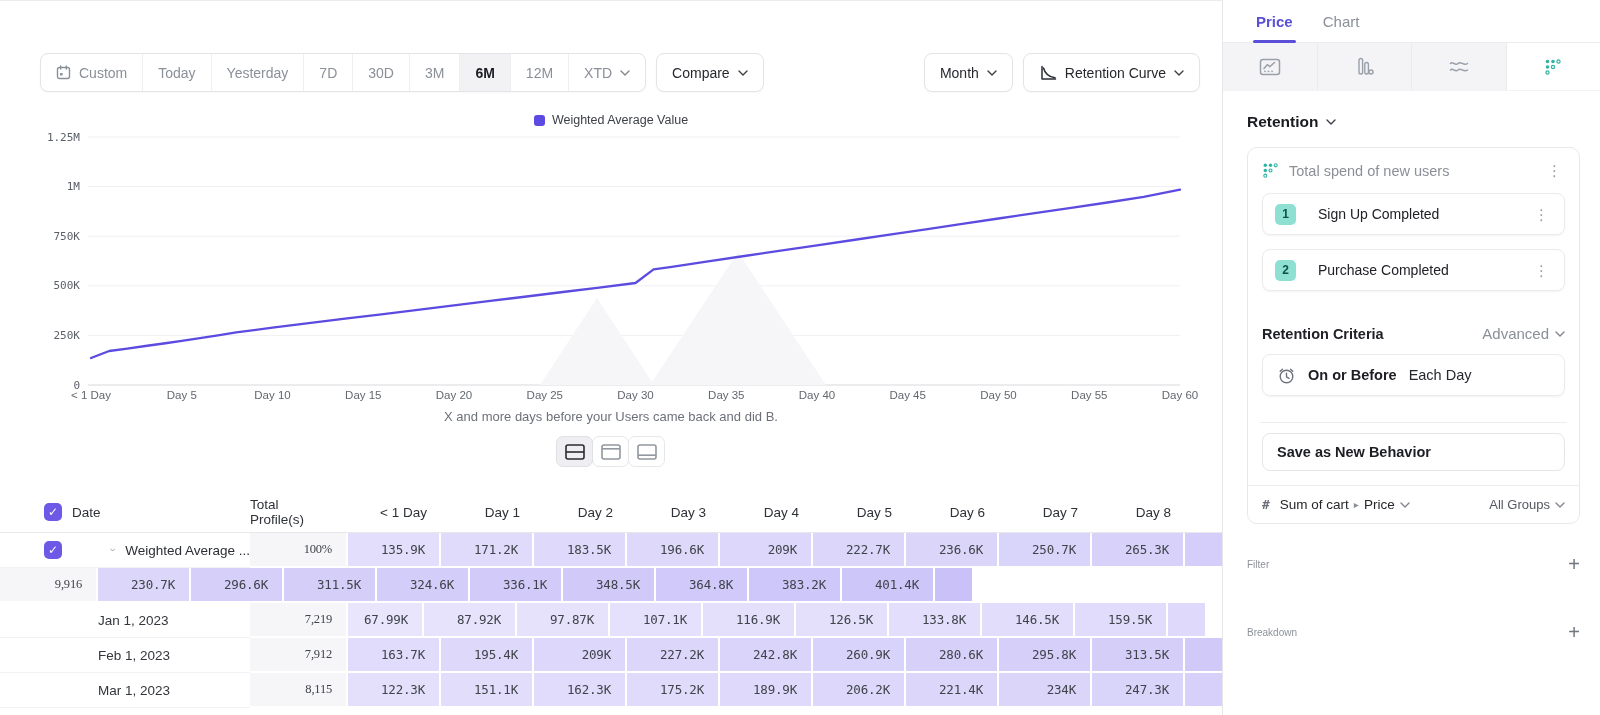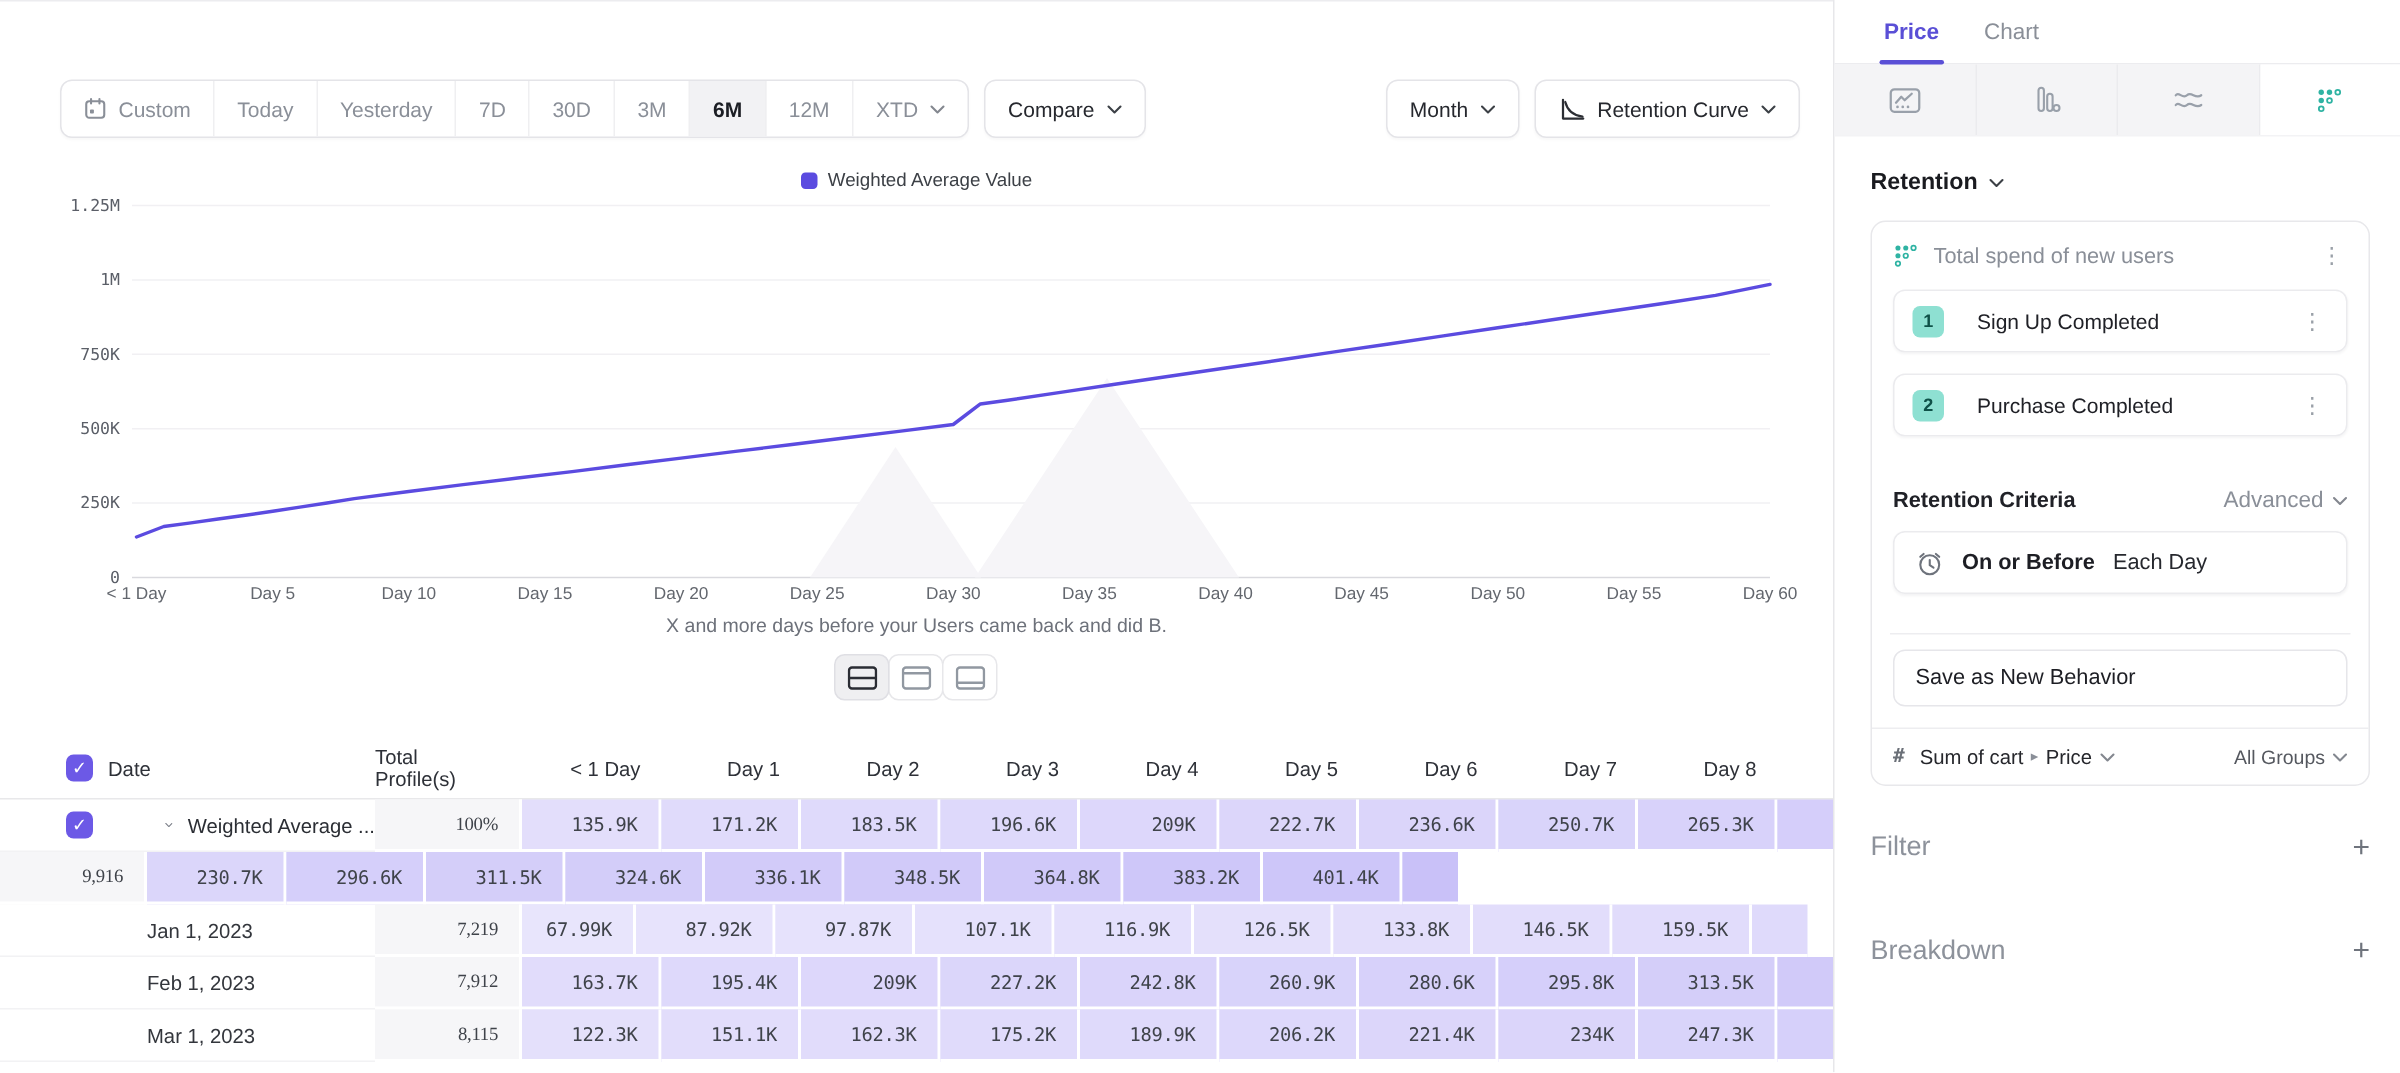--- a/index.html
+++ b/index.html
@@ -62,28 +62,28 @@
   .step-card{margin-top:14px;height:40px;border:1px solid #ebebee;border-radius:8px;box-shadow:0 1px 2px rgba(20,20,40,.05);display:flex;align-items:center;padding:0 12px;cursor:pointer;}
   .step-num{width:21px;height:21px;border-radius:5px;background:#8ee0d2;color:#0f5148;font-size:12px;font-weight:700;display:flex;align-items:center;justify-content:center;flex:none;}
   .step-label{flex:1;margin-left:22px;font-size:14px;font-weight:500;color:#202127;}
   .crit-row{margin-top:34px;display:flex;align-items:center;}
   .crit-label{flex:1;font-size:14.5px;font-weight:700;color:#202127;}
   .crit-mode{display:flex;align-items:center;gap:6px;font-size:15px;color:#8a8f98;cursor:pointer;}
   .timing-card{margin-top:12px;height:40px;border:1px solid #ebebee;border-radius:8px;box-shadow:0 1px 2px rgba(20,20,40,.05);display:flex;align-items:center;padding:0 14px;font-size:14.5px;cursor:pointer;}
   .timing-bold{font-weight:700;color:#1d1e24;margin-left:12px;}
   .timing-val{margin-left:12px;color:#26282e;}
   .divider{margin:26px -2px 0;height:1px;background:#ededf0;}
-  .save-btn{margin-top:10px;width:100%;height:38px;border:1px solid #e6e6ea;border-radius:8px;background:#fff;font-family:inherit;text-align:left;padding:0 14px;font-size:14.5px;font-weight:400;color:#1d1e24;cursor:pointer;box-sizing:border-box;}
+  .save-btn{margin-top:10px;width:100%;height:38px;border:1px solid #e6e6ea;border-radius:8px;background:#fff;font-family:inherit;text-align:left;padding:0 14px;font-size:14.5px;font-weight:700;color:#1d1e24;cursor:pointer;box-sizing:border-box;}
   .sum-row{margin:14px -14px 0;border-top:1px solid #ededf0;height:37px;display:flex;align-items:center;padding:0 14px;gap:10px;}
   .hash{font-family:"DejaVu Sans Mono",monospace;font-size:13px;color:#6b7078;font-weight:700;}
   .sum-label{flex:1;font-size:13.5px;font-weight:500;color:#26272c;display:flex;align-items:center;gap:5px;cursor:pointer;}
   .arr{color:#8a8f98;font-size:10px;}
   .groups{font-size:13px;color:#55585f;display:flex;align-items:center;gap:5px;cursor:pointer;}
   .add-row{display:flex;align-items:center;margin-top:30px;cursor:pointer;}
-  .add-row .lbl{flex:1;font-size:18px;color:#8d929b;}
+  .add-row .lbl{flex:1;font-size:10px;color:#8d929b;}
   .add-row.bd{margin-top:48px;}
   .plus{font-size:20px;font-weight:300;color:#6f747d;line-height:1;}
 </style>
 </head>
 <body>
 
 <div class="app">
   <div class="main">
 
     <div class="toolbar">

